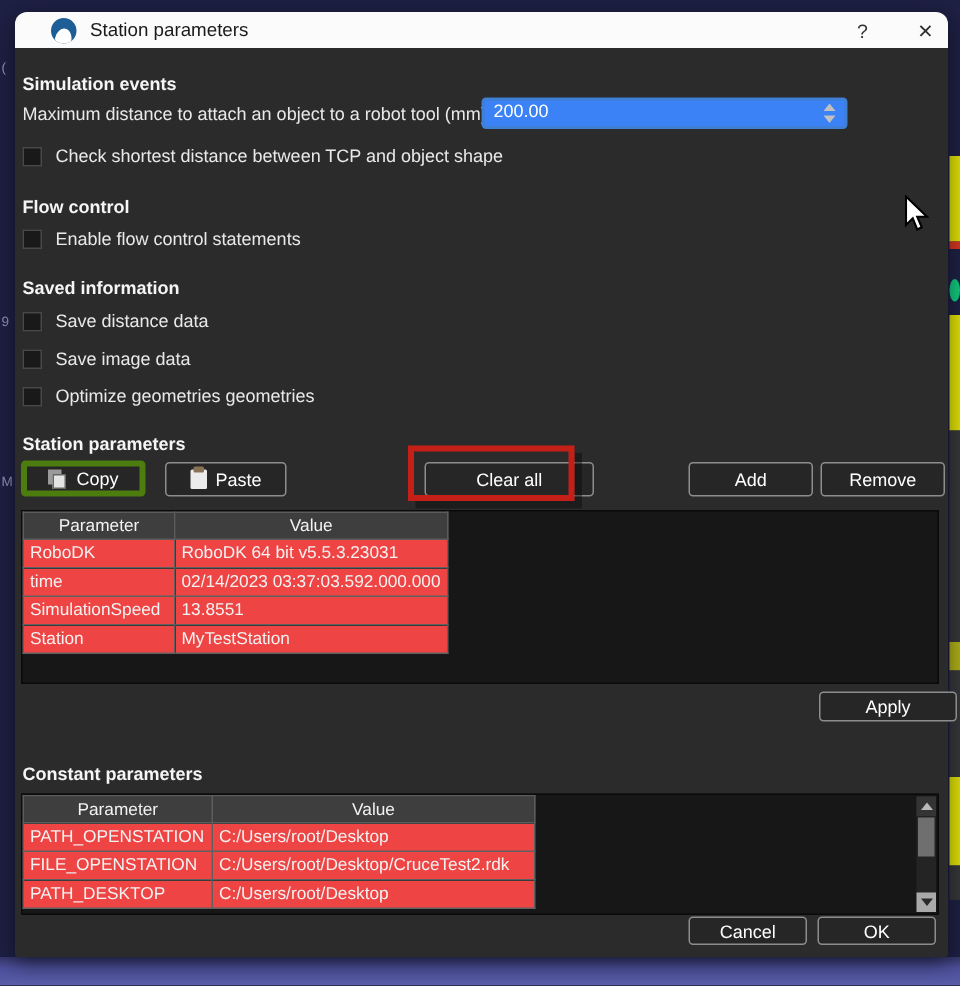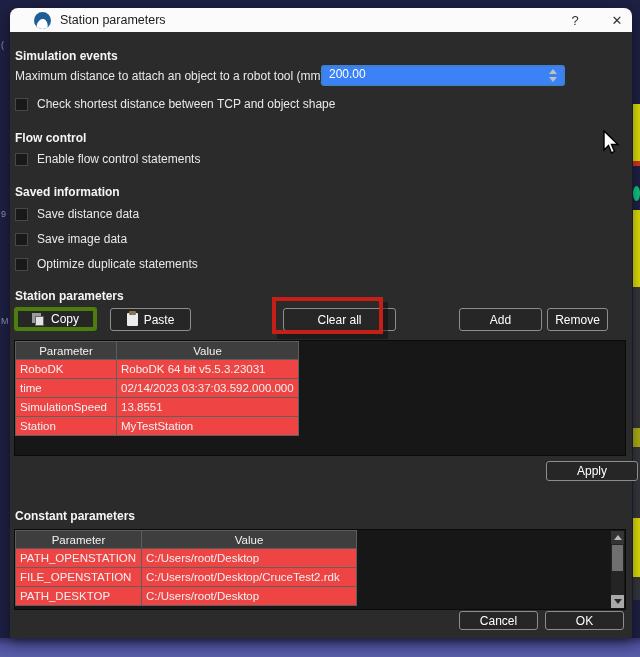--- a/index.html
+++ b/index.html
@@ -53,21 +53,21 @@
   .tri-up{width:0;height:0;border-left:4px solid transparent;border-right:4px solid transparent;border-bottom:5px solid #c0c0c0;}
   .tri-down{width:0;height:0;border-left:4px solid transparent;border-right:4px solid transparent;border-top:5px solid #c0c0c0;}
 
   .btn{box-sizing:border-box;background:#262626;border:1px solid #8d8d8d;border-radius:3px;
     color:#fff;font-size:12px;font-family:"Liberation Sans",sans-serif;
     display:flex;align-items:center;justify-content:center;padding:0;cursor:default;}
   #copy-btn{left:4px;top:299px;width:83px;height:24px;border:4px solid #4d7c0f;}
   #paste-btn{left:100px;top:300px;width:81px;height:23px;}
   #clearall-btn{left:273px;top:300px;width:113px;height:23px;}
   #add-btn{left:449px;top:300px;width:83px;height:23px;}
-  #remove-btn{left:537px;top:300px;width:61px;height:23px;}
+  #remove-btn{left:537px;top:300px;width:83px;height:23px;}
   #apply-btn{left:536px;top:453px;width:92px;height:20px;}
   #cancel-btn{left:449px;top:603px;width:79px;height:19px;}
   #ok-btn{left:535px;top:603px;width:79px;height:19px;}
 
   .copy-glyph{width:13px;height:13px;position:relative;margin-right:6px;flex:0 0 auto;}
   .copy-glyph .pg1{position:absolute;left:0;top:0;width:9px;height:10px;background:#9a9a9a;}
   .copy-glyph .pg2{position:absolute;left:3px;top:3px;width:9px;height:10px;background:#e4e4e4;border:1px solid #666;box-sizing:border-box;}
   .paste-glyph{width:11px;height:13px;position:relative;margin-right:6px;flex:0 0 auto;
     background:#ececec;border-radius:1px;}
   .paste-glyph::after{content:"";position:absolute;left:2px;top:-2px;width:7px;height:4px;background:#8a7355;border-radius:1px;}
@@ -152,21 +152,21 @@
   <div class="abs cb-row" style="top:199px;">
     <div class="cb-box"></div>
     <div class="cb-label">Save distance data</div>
   </div>
   <div class="abs cb-row" style="top:224px;">
     <div class="cb-box"></div>
     <div class="cb-label">Save image data</div>
   </div>
   <div class="abs cb-row" style="top:249px;">
     <div class="cb-box"></div>
-    <div class="cb-label">Optimize duplicate statements</div>
+    <div class="cb-label">Optimize geometries geometries</div>
   </div>
 
   <div class="abs sec-title" style="top:281px;">Station parameters</div>
 
   <button class="abs btn" id="copy-btn">
     <span class="copy-glyph">
         <span class="pg1"></span>
         <span class="pg2"></span>
       </span>
     <span>Copy</span>

